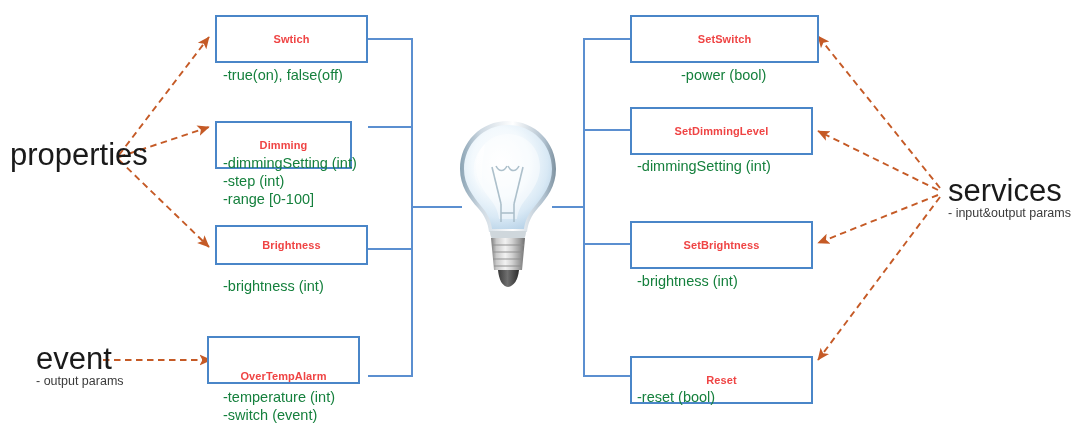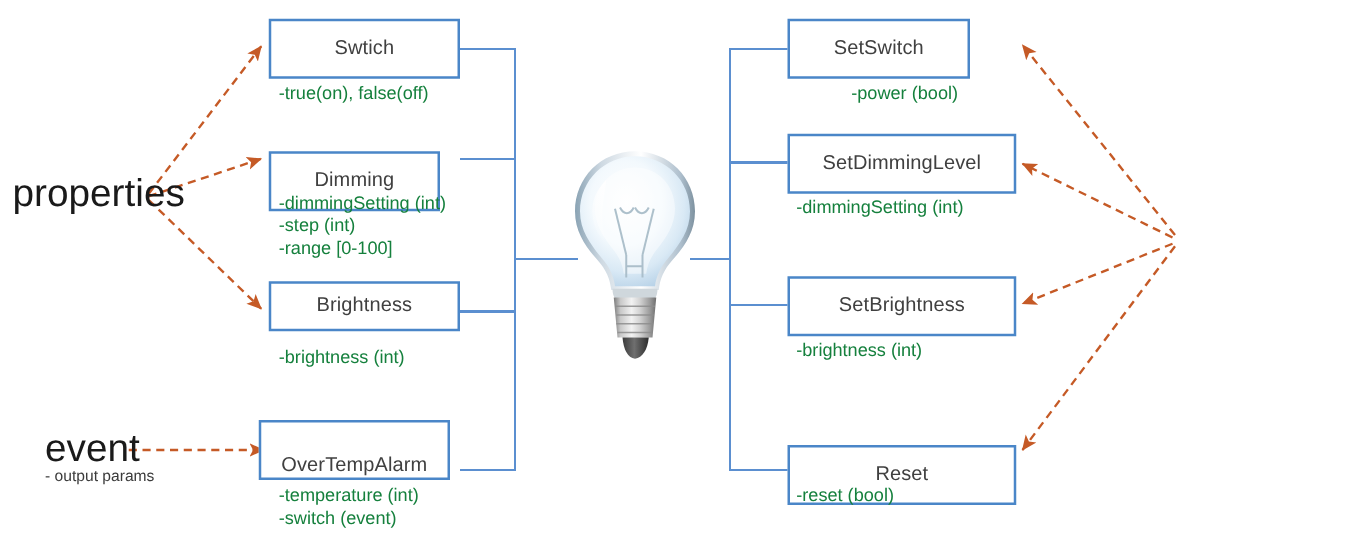--- a/index.html
+++ b/index.html
@@ -32,23 +32,23 @@
   .node-box {
     position: absolute;
     box-sizing: border-box;
     border: 2px solid #4a86c8;
     background: #ffffff;
     display: flex;
     align-items: center;
     justify-content: center;
   }
   .node-title {
-    font-size: 16px;
-    font-weight: normal;
-    color: #404040;
+    font-size: 11px;
+    font-weight: bold;
+    color: #ef4444;
     letter-spacing: .1px;
     white-space: nowrap;
   }
   .node-params {
     position: absolute;
     font-size: 14.5px;
     line-height: 18px;
     color: #15803d;
     white-space: pre;
   }
@@ -191,20 +191,24 @@
 
   <div class="side-label" style="left:10px; top:141px;">
     <div class="big">properties</div>
   </div>
 
   <div class="side-label" style="left:36px; top:345px;">
     <div class="big">event</div>
     <div class="small">- output params</div>
   </div>
 
+  <div class="side-label" style="left:948px; top:177px;">
+    <div class="big">services</div>
+    <div class="small">- input&amp;output params</div>
+  </div>
 
   <div class="node-box" style="left:215px; top:15px; width:153px; height:48px;">
     <span class="node-title">Swtich</span>
   </div>
   <div class="node-params" style="left:223px; top:66px;">-true(on), false(off)</div>
 
   <div class="node-box" style="left:215px; top:121px; width:137px; height:48px;">
     <span class="node-title">Dimming</span>
   </div>
   <div class="node-params" style="left:223px; top:154px;">-dimmingSetting (int)
@@ -215,21 +219,21 @@
     <span class="node-title">Brightness</span>
   </div>
   <div class="node-params" style="left:223px; top:277px;">-brightness (int)</div>
 
   <div class="node-box" style="left:207px; top:336px; width:153px; height:48px;align-items:flex-end;">
     <span class="node-title">OverTempAlarm</span>
   </div>
   <div class="node-params" style="left:223px; top:388px;">-temperature (int)
 -switch (event)</div>
 
-  <div class="node-box" style="left:630px; top:15px; width:146px; height:48px;">
+  <div class="node-box" style="left:630px; top:15px; width:189px; height:48px;">
     <span class="node-title">SetSwitch</span>
   </div>
   <div class="node-params" style="left:637px; top:66px;margin-left:44px;">-power (bool)</div>
 
   <div class="node-box" style="left:630px; top:107px; width:183px; height:48px;">
     <span class="node-title">SetDimmingLevel</span>
   </div>
   <div class="node-params" style="left:637px; top:157px;">-dimmingSetting (int)</div>
 
   <div class="node-box" style="left:630px; top:221px; width:183px; height:48px;">

